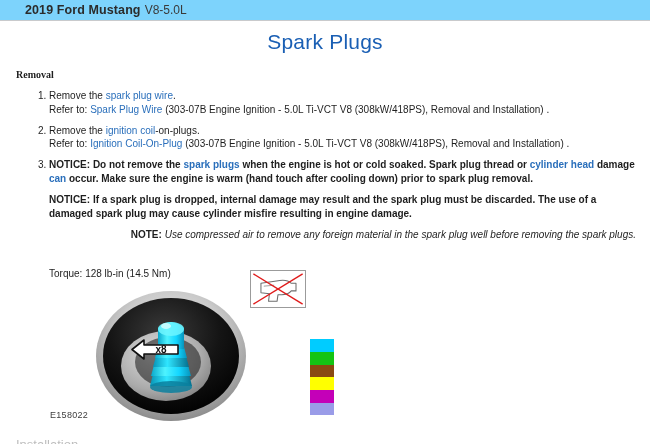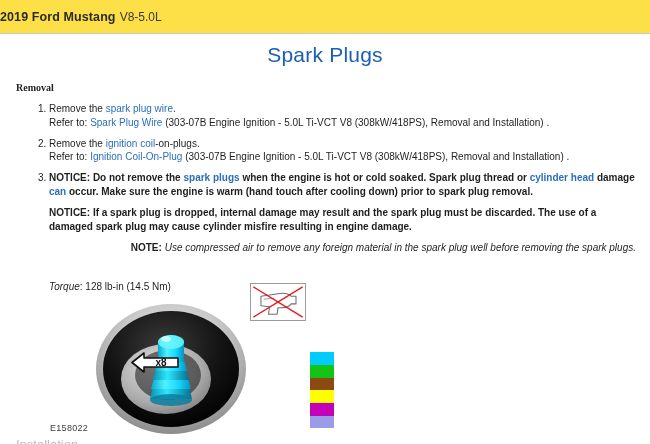--- a/index.html
+++ b/index.html
@@ -11,26 +11,26 @@
     overflow: hidden;
   }
   #page {
     position: relative;
     width: 650px; height: 444px;
     background: #fff;
   }
 
   
   .header {
-    height: 34px;
-    background: #fde047;
+    height: 21px;
+    background: #7dd3fc;
     border-bottom: 1px solid #c9cacc;
     display: flex;
     align-items: center;
-    padding-left: 0;
+    padding-left: 25px;
   }
   .header-title {
     font-size: 12.5px;
     font-weight: bold;
     color: #2b2b2b;
     letter-spacing: .1px;
   }
   .header-sub {
     font-size: 12px;
     font-weight: normal;
@@ -89,21 +89,21 @@
     margin: 8px 0 0 0;
     line-height: 1.38;
     font-weight: normal;
     text-align: right;
   }
   .plain-block {
     margin: 10px 0 0 0;
     line-height: 1.45;
     font-weight: normal;
   }
-  .torque-lbl { font-style: italic; }
+  .torque-lbl { }
 
   
   .figure {
     position: relative;
     height: 160px;
     margin-top: 6px;
   }
   .plug-art {
     position: absolute;
     left: 78px; top: 0px;

